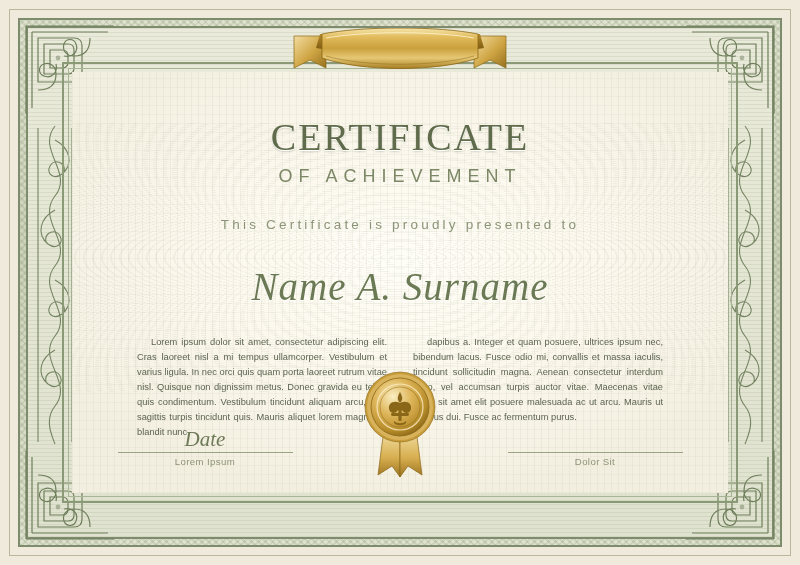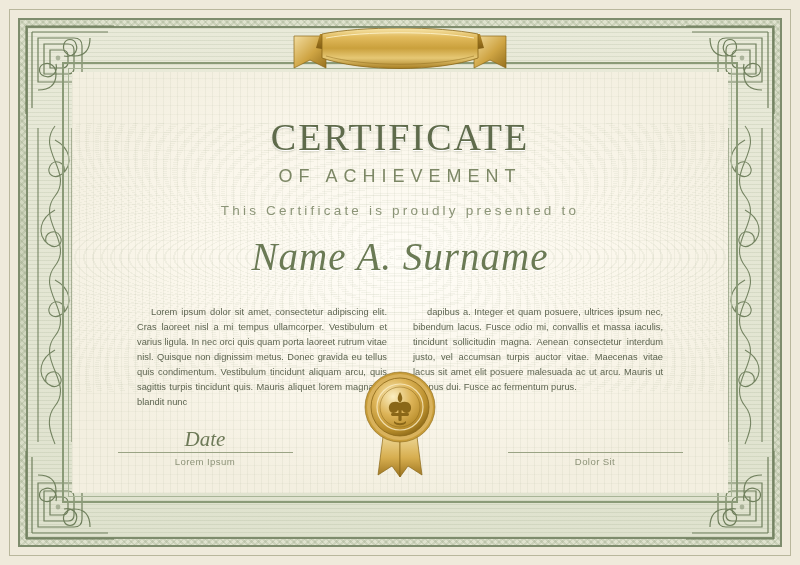--- a/index.html
+++ b/index.html
@@ -149,28 +149,28 @@
   }
   .subtitle {
     margin-top: 10px;
     font-family: "Liberation Sans", sans-serif;
     font-size: 18px;
     letter-spacing: 6px;
     color: #7c8765;
     font-weight: 400;
   }
   .presented {
-    margin-top: 16px;
+    margin-top: 30px;
     font-family: "Liberation Sans", sans-serif;
     font-size: 13.5px;
     letter-spacing: 3.2px;
     color: #8b9477;
   }
   .recipient {
-    margin-top: 16px;
+    margin-top: 32px;
     font-family: "Liberation Serif", serif;
     font-style: italic;
     font-size: 39px;
     color: #6b7a54;
     letter-spacing: 1px;
     text-shadow: 0 1px 0 #fff;
   }
 
   .columns {
     margin-top: 26px;

